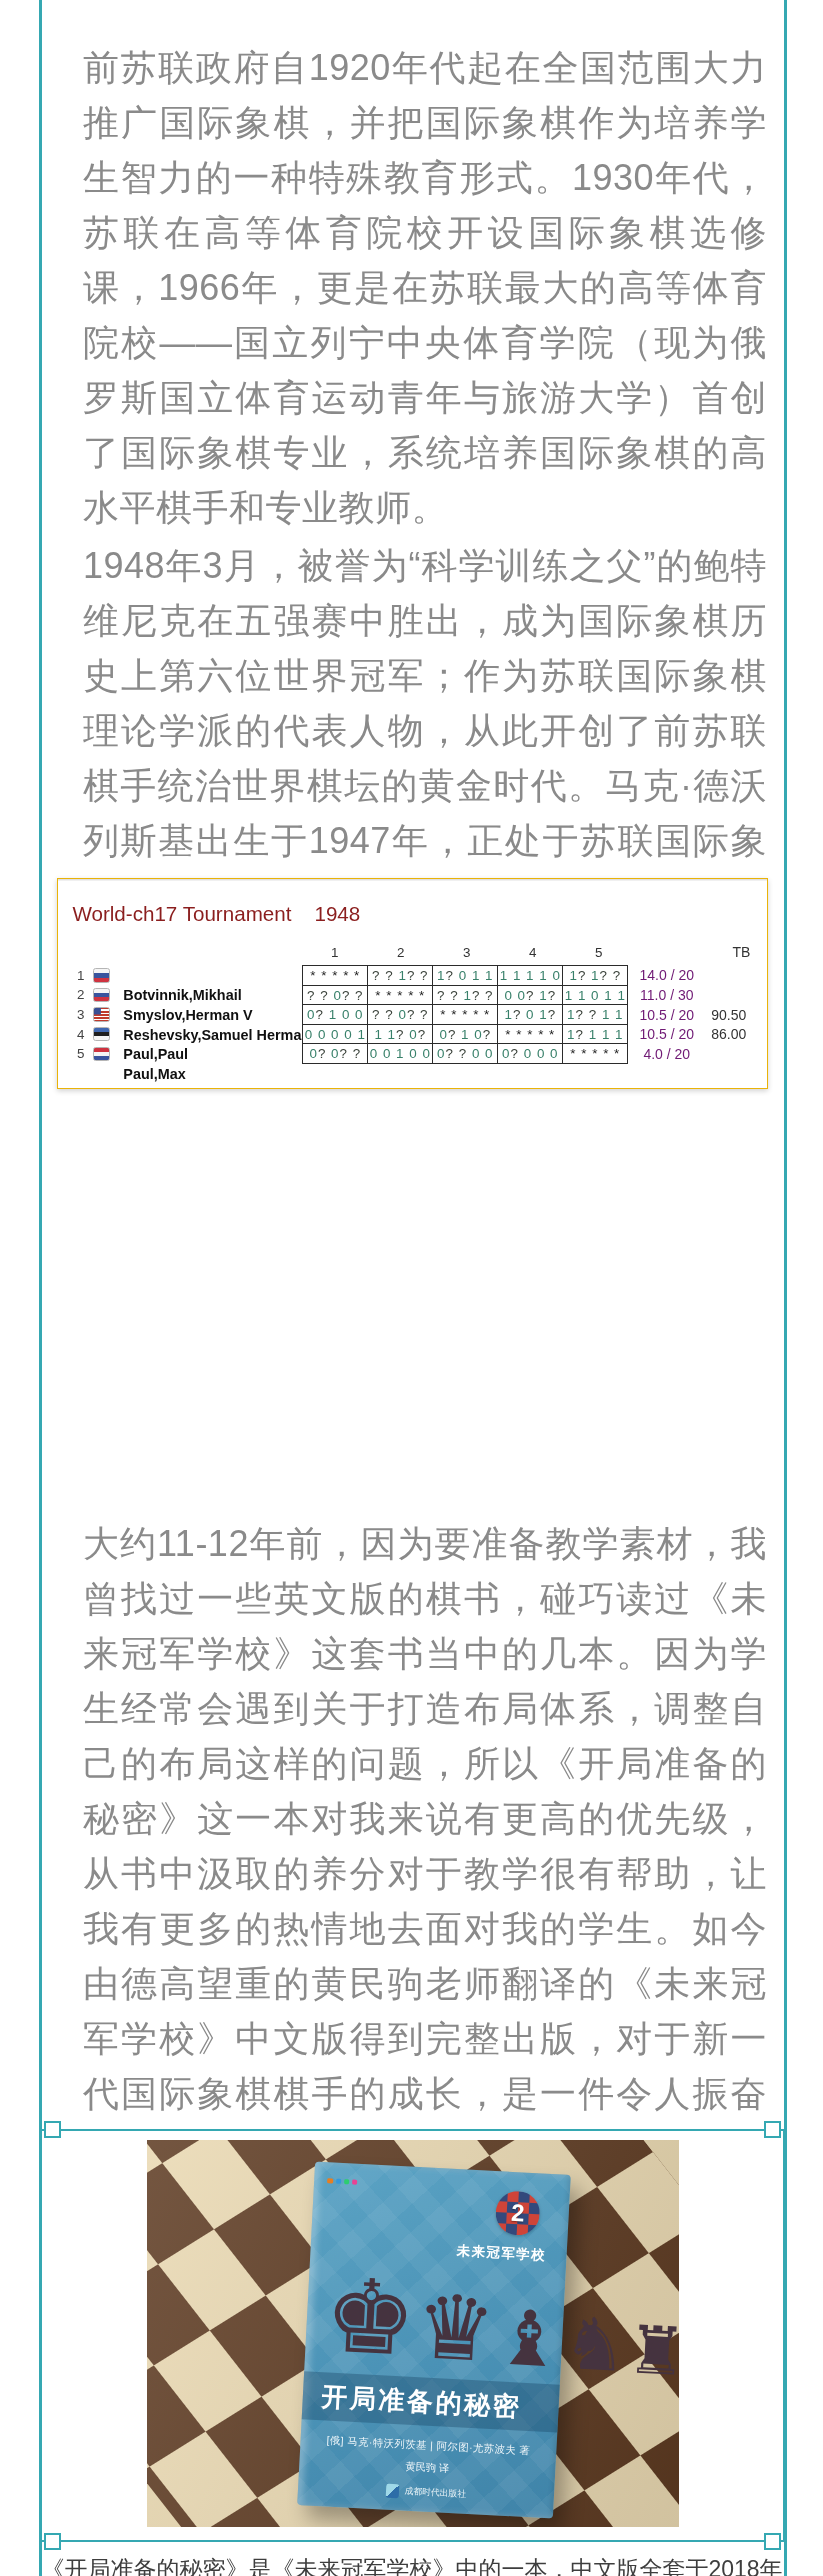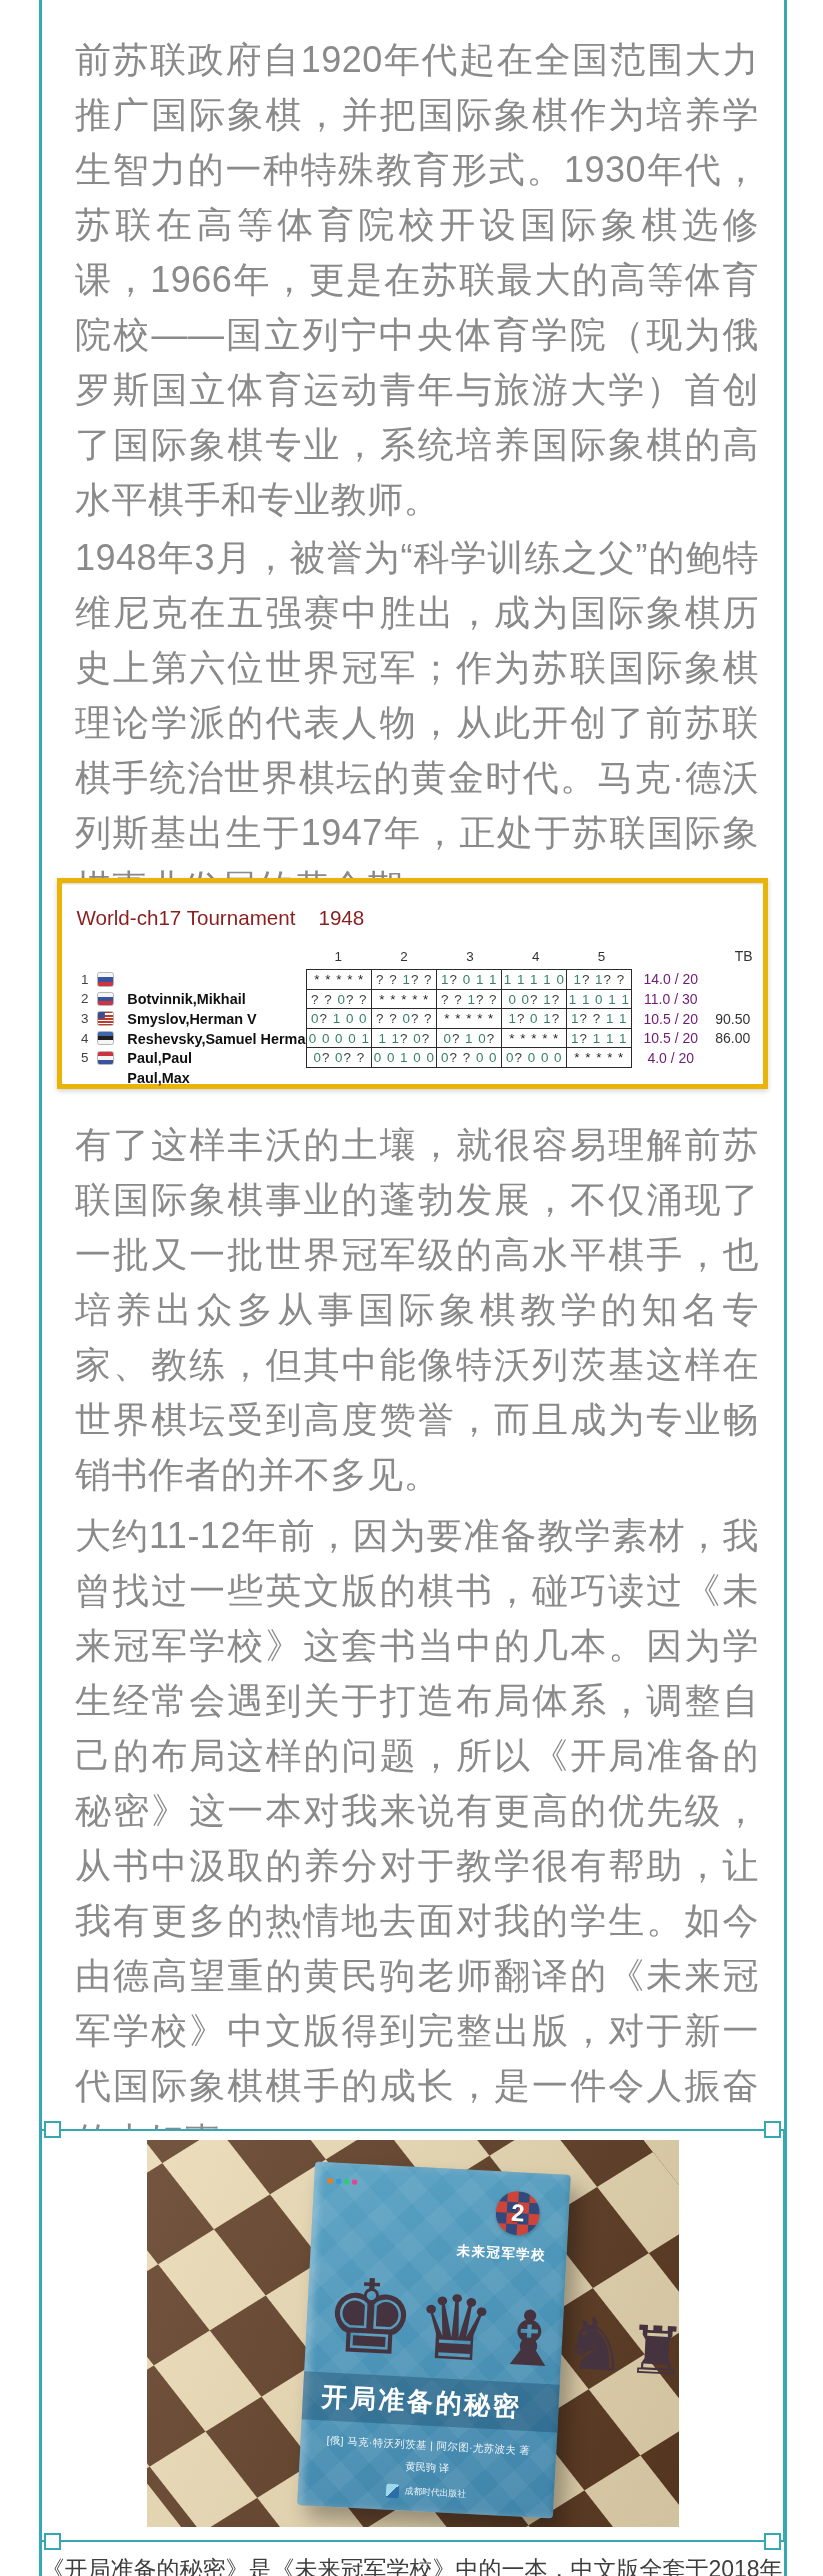--- a/index.html
+++ b/index.html
@@ -3,27 +3,27 @@
 <meta charset="utf-8">
 <style>
   html,body{margin:0;padding:0;background:#ffffff;}
   #page{position:relative;width:824px;height:2630px;background:#fff;overflow:hidden;
         font-family:"Liberation Sans","DejaVu Sans",sans-serif;}
   .side-line{position:absolute;top:0;bottom:0;width:2.6px;background:#35a8b2;}
   .side-line.left{left:39px;}
   .side-line.right{left:784px;}
 
   
-  .para{position:absolute;left:71px;width:684px;margin:4px;
+  .para{position:absolute;left:71px;width:684px;margin:12px;
         font-size:36px;line-height:55px;letter-spacing:0.5px;
         color:#8a8a8a;text-align:justify;font-weight:400;}
 
   
   .ct-box{position:absolute;top:878px;left:57px;width:711px;height:211px;
-          box-sizing:border-box;background:#fff;border:5px solid #eab308;
+          box-sizing:border-box;background:#fff;border:1px solid #eab308;
           box-shadow:0 2.1px 5.2px rgba(0,0,0,.18), inset 0 1.5px 0 rgba(0,0,0,.12);
           padding:23px 10.3px 0 10.3px;}
   .ct-title{font-size:20.6px;line-height:24px;color:#8b1e1e;margin:0 0 17.5px 4.1px;}
   .ct-year{margin-left:23px;}
   .ct-header,.ct-row{display:flex;align-items:center;}
   .ct-header{height:17.5px;margin-bottom:4.1px;color:#333;}
   .ct-row{height:20.6px;margin-top:-1px;}
   .ct-row:first-child{margin-top:0;}
   .c-rank{width:25px;text-align:center;font-size:13.4px;color:#444;}
   .c-flag{width:30px;display:flex;justify-content:flex-start;align-items:center;}
@@ -117,21 +117,20 @@
 </style>
 </head>
 <body>
 
 <div id="page">
   <div class="side-line left"></div>
   <div class="side-line right"></div>
 
   <p class="para" style="top:28px">前苏联政府自1920年代起在全国范围大力推广国际象棋，并把国际象棋作为培养学生智力的一种特殊教育形式。1930年代，苏联在高等体育院校开设国际象棋选修课，1966年，更是在苏联最大的高等体育院校——国立列宁中央体育学院（现为俄罗斯国立体育运动青年与旅游大学）首创了国际象棋专业，系统培养国际象棋的高水平棋手和专业教师。</p>
   <p class="para" style="top:526px">1948年3月，被誉为“科学训练之父”的鲍特维尼克在五强赛中胜出，成为国际象棋历史上第六位世界冠军；作为苏联国际象棋理论学派的代表人物，从此开创了前苏联棋手统治世界棋坛的黄金时代。马克·德沃列斯基出生于1947年，正处于苏联国际象棋事业发展的黄金期。</p>
-  <p class="para" style="top:1113px">有了这样丰沃的土壤，就很容易理解前苏联国际象棋事业的蓬勃发展，不仅涌现了一批又一批世界冠军级的高水平棋手，也培养出众多从事国际象棋教学的知名专家、教练，但其中能像特沃列茨基这样在世界棋坛受到高度赞誉，而且成为专业畅销书作者的并不多见。</p>
   <p class="para" style="top:1504px">大约11-12年前，因为要准备教学素材，我曾找过一些英文版的棋书，碰巧读过《未来冠军学校》这套书当中的几本。因为学生经常会遇到关于打造布局体系，调整自己的布局这样的问题，所以《开局准备的秘密》这一本对我来说有更高的优先级，从书中汲取的养分对于教学很有帮助，让我有更多的热情地去面对我的学生。如今由德高望重的黄民驹老师翻译的《未来冠军学校》中文版得到完整出版，对于新一代国际象棋棋手的成长，是一件令人振奋的大好事。</p>
 
   <div class="ct-box">
     <div class="ct-title">
       <span>World-ch17 Tournament</span><span class="ct-year">1948</span>
     </div>
     <div class="ct-header" id="ct-header">
         <span class="c-rank"></span>
         <span class="c-flag"></span>
         <span class="c-name"></span>

